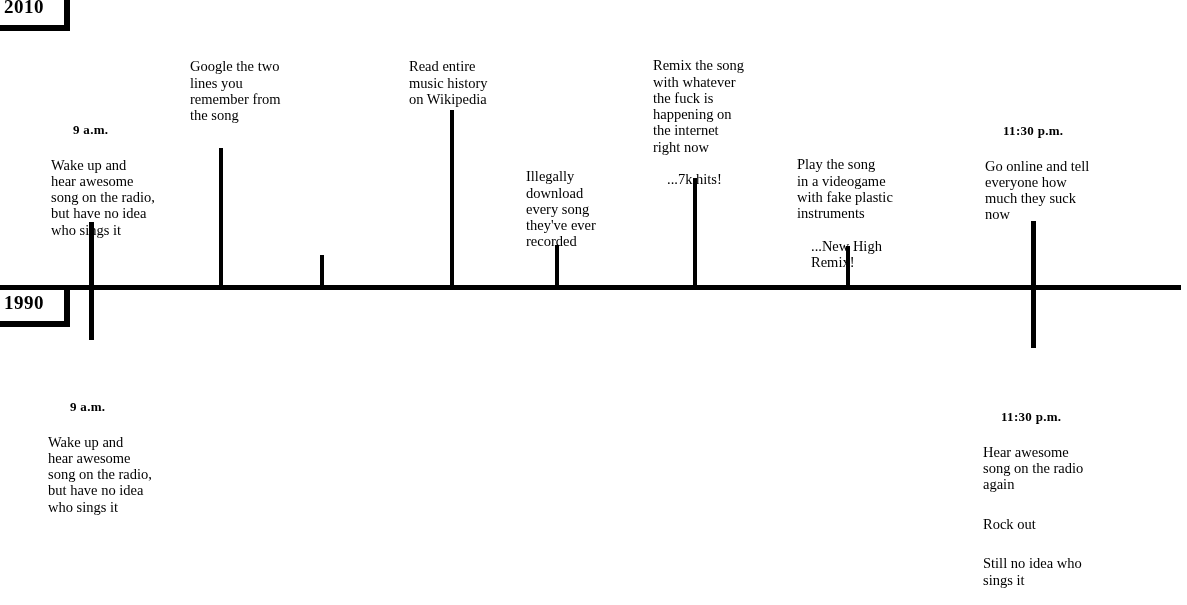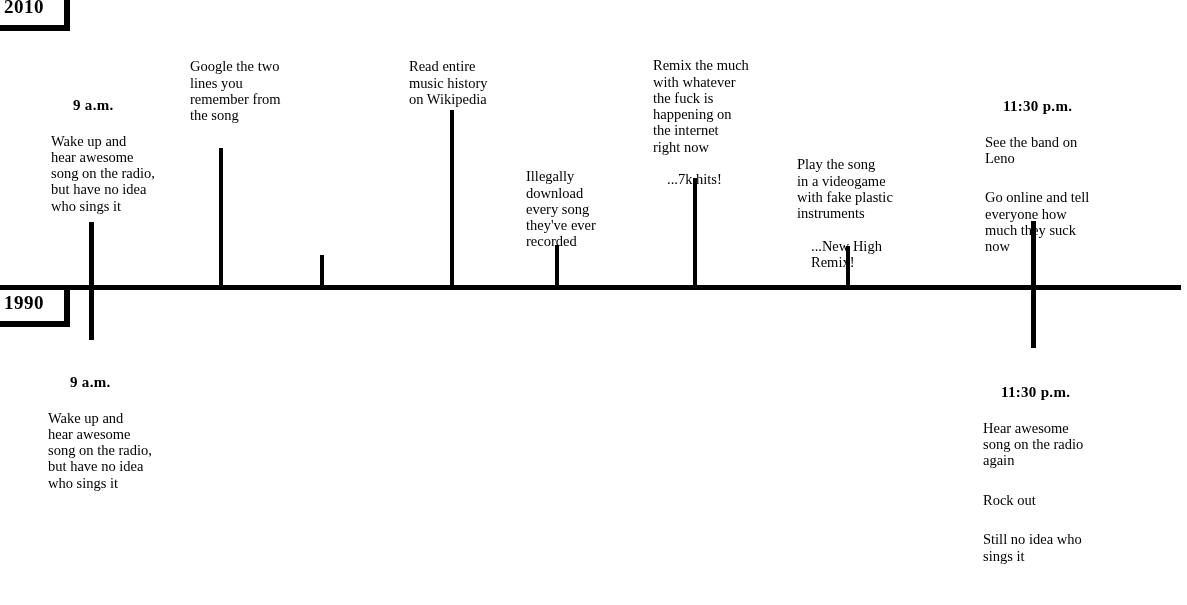--- a/index.html
+++ b/index.html
@@ -76,23 +76,24 @@
   
   .note {
     position: absolute;
     font-size: 14.5px;
     line-height: 16.3px;
     white-space: pre-line;
   }
   .note .time {
     display: block;
     font-weight: bold;
-    font-size: 15px;
+    font-size: 13px;
     line-height: 21px;
     letter-spacing: 0.3px;
+    margin-top: 24px;
   }
   .note .body {
     display: block;
   }
   .note .body + .body {
     margin-top: 7px;
   }
   .indent-time-1 { padding-left: 22px; }
   .indent-time-2 { padding-left: 18px; }
   .hang { display: block; padding-left: 14px; }
@@ -145,41 +146,39 @@
 
   <div class="note" style="left:526px; top:152px; width:110px;">
     <span class="body">Illegally
 download
 every song
 they've ever
 recorded</span>
   </div>
 
   <div class="note" style="left:653px; top:41px; width:130px;">
-    <span class="body">Remix the much
+    <span class="body">Remix the song
 with whatever
 the fuck is
 happening on
 the internet
 right now</span>
     <span class="hang">...7k hits!</span>
   </div>
 
   <div class="note" style="left:797px; top:140px; width:130px;">
     <span class="body">Play the song
 in a videogame
 with fake plastic
 instruments</span>
     <span class="hang">...New High Remix!</span>
   </div>
 
   <div class="note" style="left:985px; top:80px; width:140px;">
     <span class="time indent-time-2">11:30 p.m.</span>
-    <span class="body">See the band on
-Leno</span>
     <span class="body">Go online and tell
 everyone how
 much they suck
 now</span>
   </div>
 
   <div class="note" style="left:48px; top:356px; width:155px;">
     <span class="time indent-time-1">9 a.m.</span>
     <span class="body">Wake up and
 hear awesome

